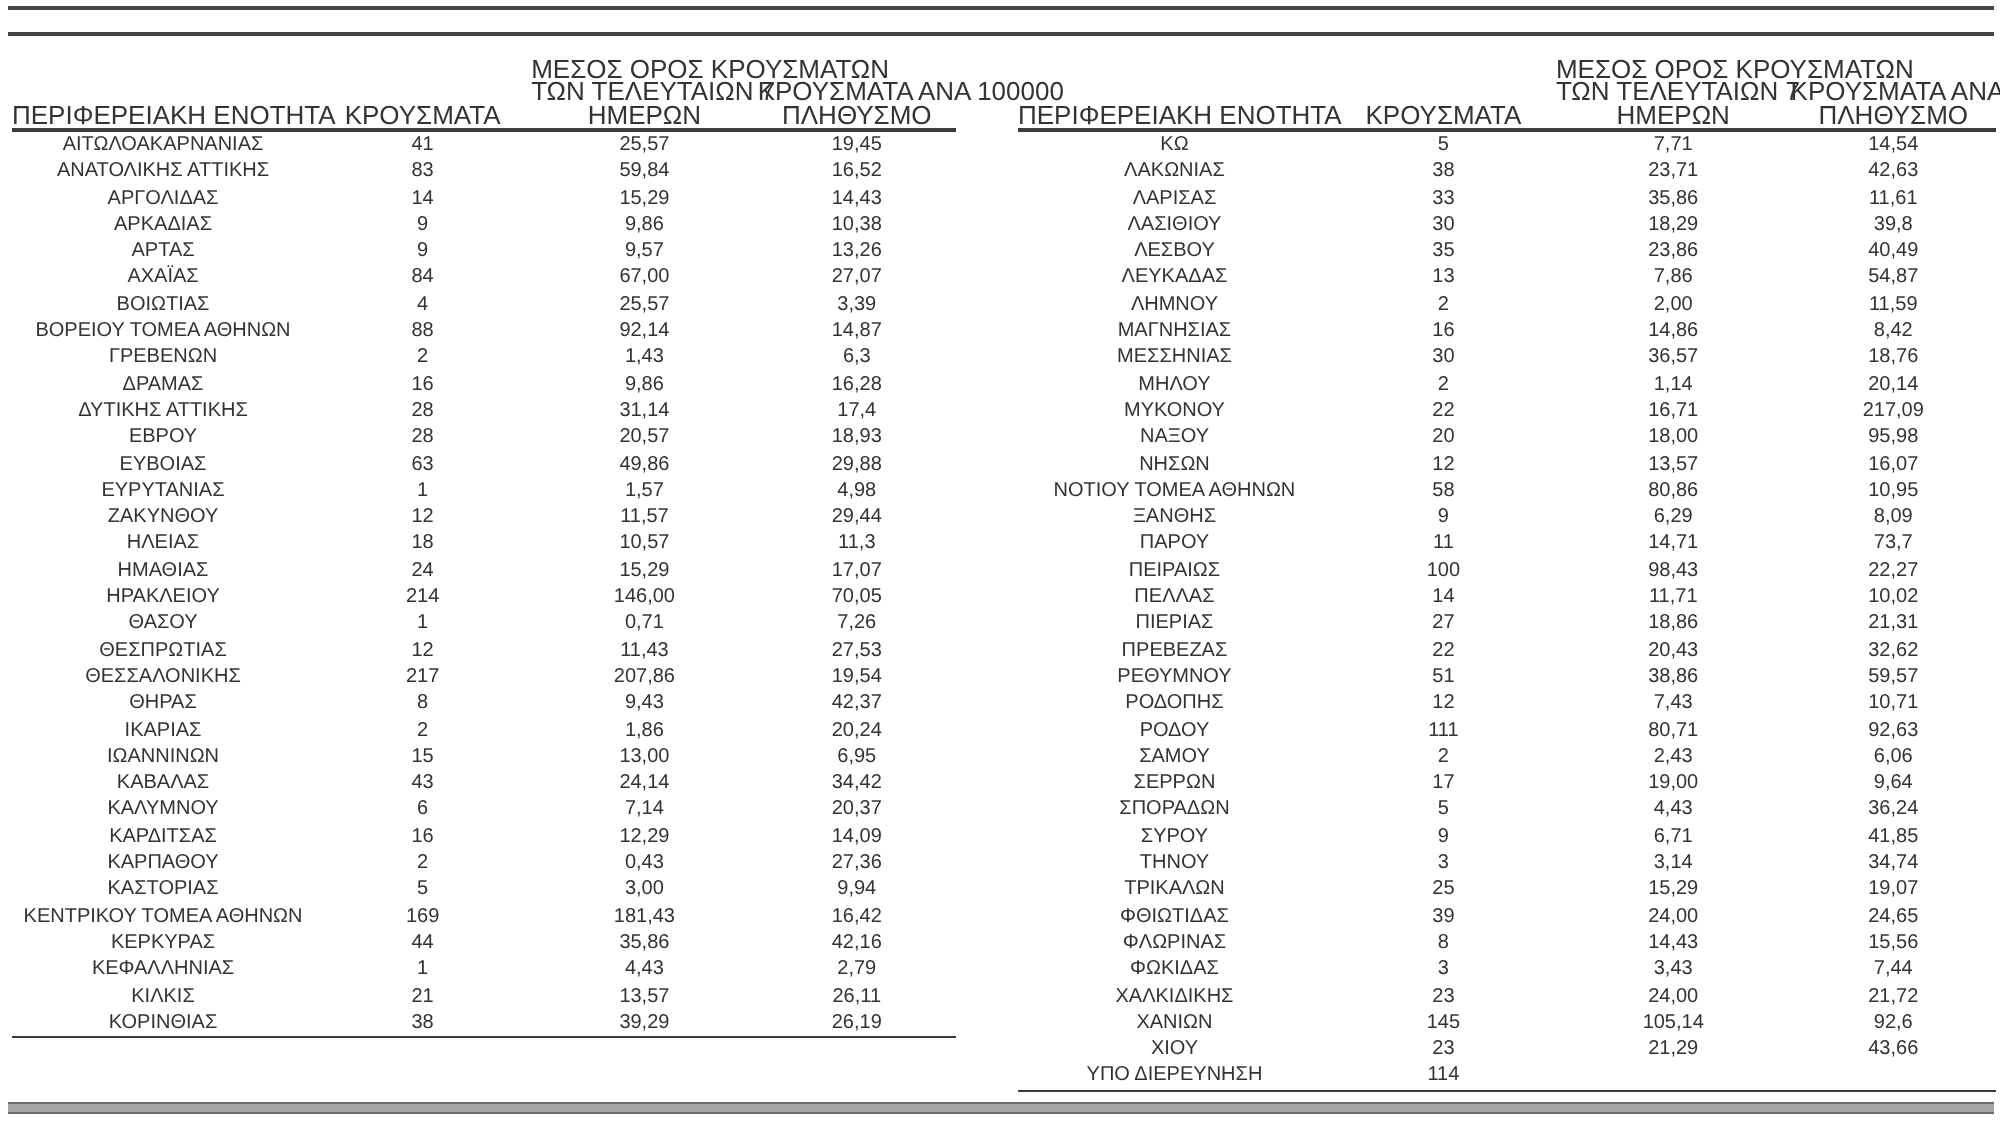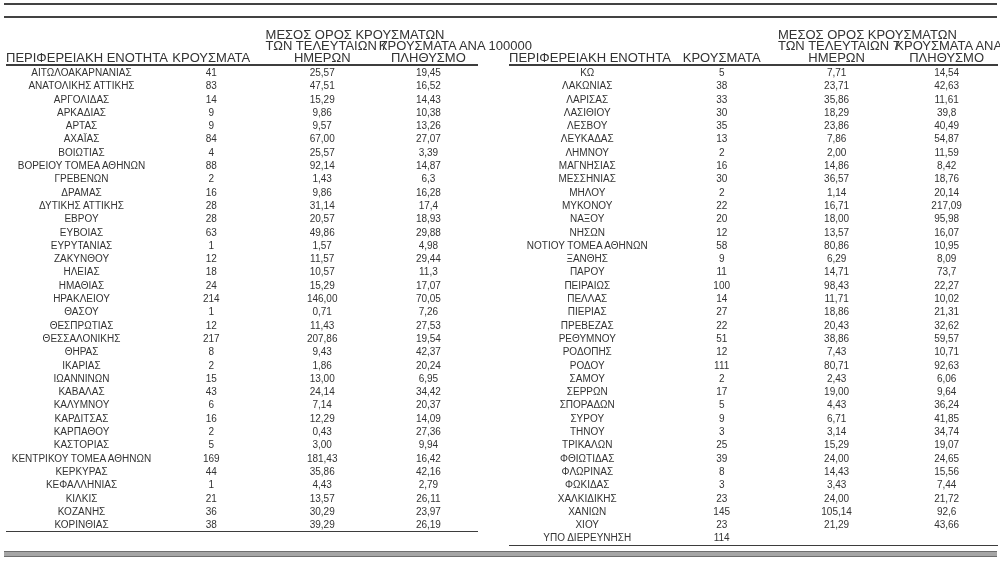--- a/index.html
+++ b/index.html
@@ -98,21 +98,21 @@
       <div class="tr">
         <div class="td cell-region">ΑΙΤΩΛΟΑΚΑΡΝΑΝΙΑΣ</div>
         <div class="td cell-cases">41</div>
         <div class="td">25,57</div>
         <div class="td">19,45</div>
       </div>
 
       <div class="tr">
         <div class="td cell-region">ΑΝΑΤΟΛΙΚΗΣ ΑΤΤΙΚΗΣ</div>
         <div class="td cell-cases">83</div>
-        <div class="td">47,51</div>
+        <div class="td">59,84</div>
         <div class="td">16,52</div>
       </div>
 
       <div class="tr">
         <div class="td cell-region">ΑΡΓΟΛΙΔΑΣ</div>
         <div class="td cell-cases">14</div>
         <div class="td">15,29</div>
         <div class="td">14,43</div>
       </div>
 
@@ -320,26 +320,20 @@
         <div class="td">2,79</div>
       </div>
 
       <div class="tr">
         <div class="td cell-region">ΚΙΛΚΙΣ</div>
         <div class="td cell-cases">21</div>
         <div class="td">13,57</div>
         <div class="td">26,11</div>
       </div>
 
-      <div class="tr">
-        <div class="td cell-region">ΚΟΖΑΝΗΣ</div>
-        <div class="td cell-cases">36</div>
-        <div class="td">30,29</div>
-        <div class="td">23,97</div>
-      </div>
 
       <div class="tr">
         <div class="td cell-region">ΚΟΡΙΝΘΙΑΣ</div>
         <div class="td cell-cases">38</div>
         <div class="td">39,29</div>
         <div class="td">26,19</div>
       </div>
     </div>
 </section>
 

